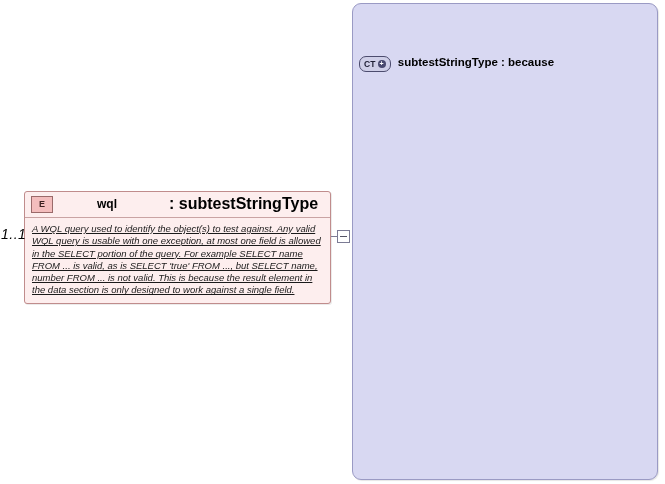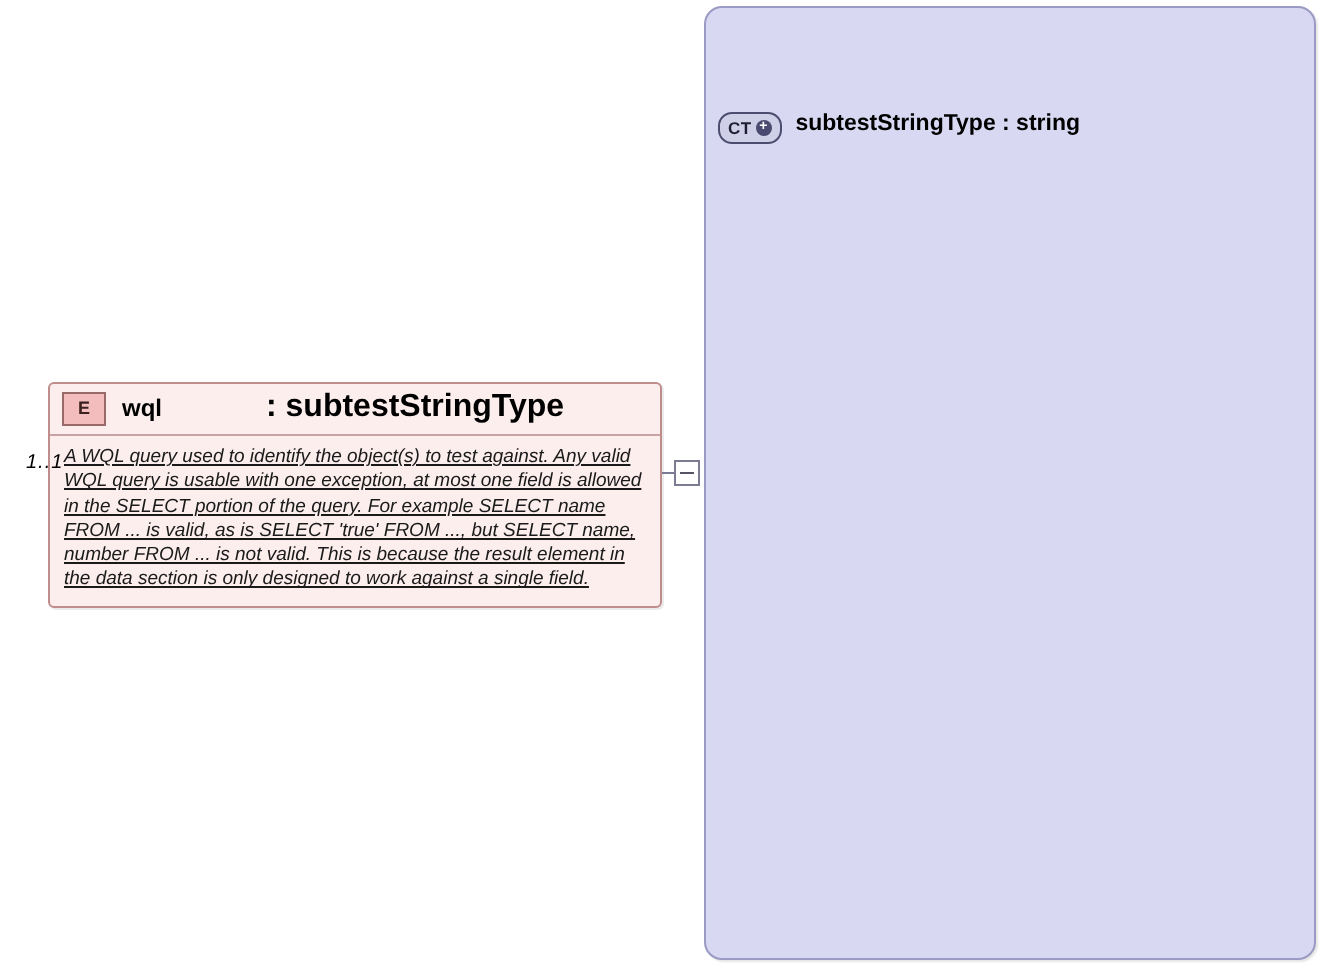--- a/index.html
+++ b/index.html
@@ -45,41 +45,42 @@
     align-items: center;
     justify-content: center;
     margin-right: 8px;
     flex: none;
   }
   .elem-name {
     font-size: 12px;
     font-weight: bold;
     color: #000;
     width: 72px;
+    margin-left: 36px;
   }
   .elem-type {
     font-size: 16px;
     font-weight: bold;
     color: #000;
   }
   .elem-doc {
     font-size: 9.5px;
     font-style: italic;
     color: #1a1a1a;
     line-height: 12.3px;
     padding: 5px 7px 6px 7px;
     text-decoration: underline;
   }
 
   
   .cardinality {
     position: absolute;
-    left: 13px;
+    left: 1px;
     top: 226px;
-    font-size: 10px;
+    font-size: 14px;
     font-style: italic;
     color: #000;
     letter-spacing: 0.5px;
   }
 
   
   .conn-line {
     position: absolute;
     background: #7b7b94;
   }
@@ -177,16 +178,16 @@
 <div class="expand-box"></div>
 <div class="conn-line conn-h2"></div>
 
 <div class="ct-box">
 
   <div class="ct-header">
     <span class="icon-ct">
       <span>CT</span>
       <span class="plus">+</span>
     </span>
-    <span class="ct-title">subtestStringType : string</span>
+    <span class="ct-title">subtestStringType : because</span>
   </div>
 
 </div>
 
 </body></html>

